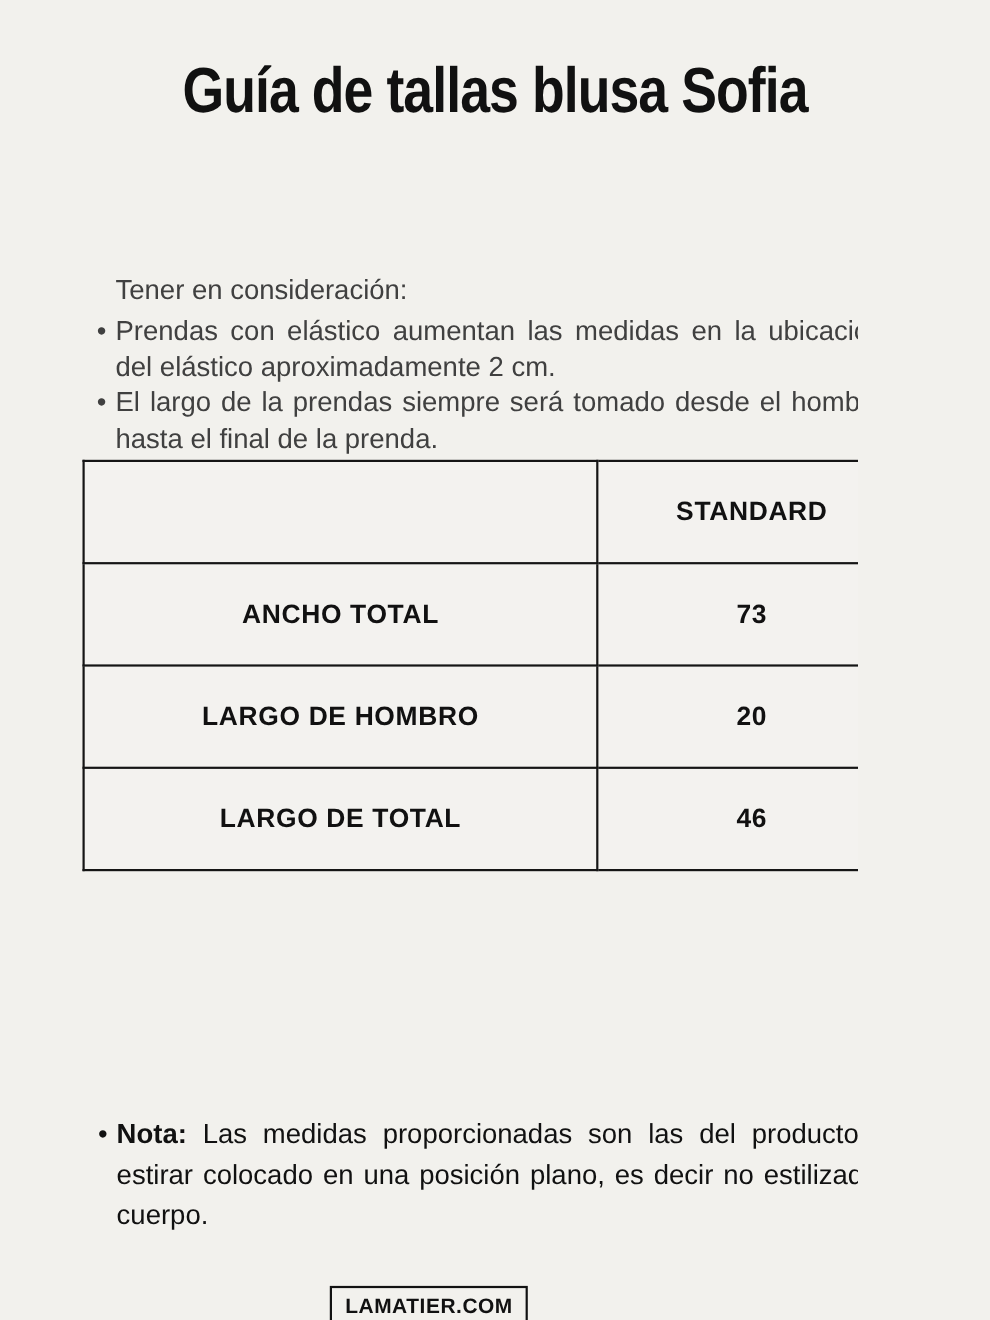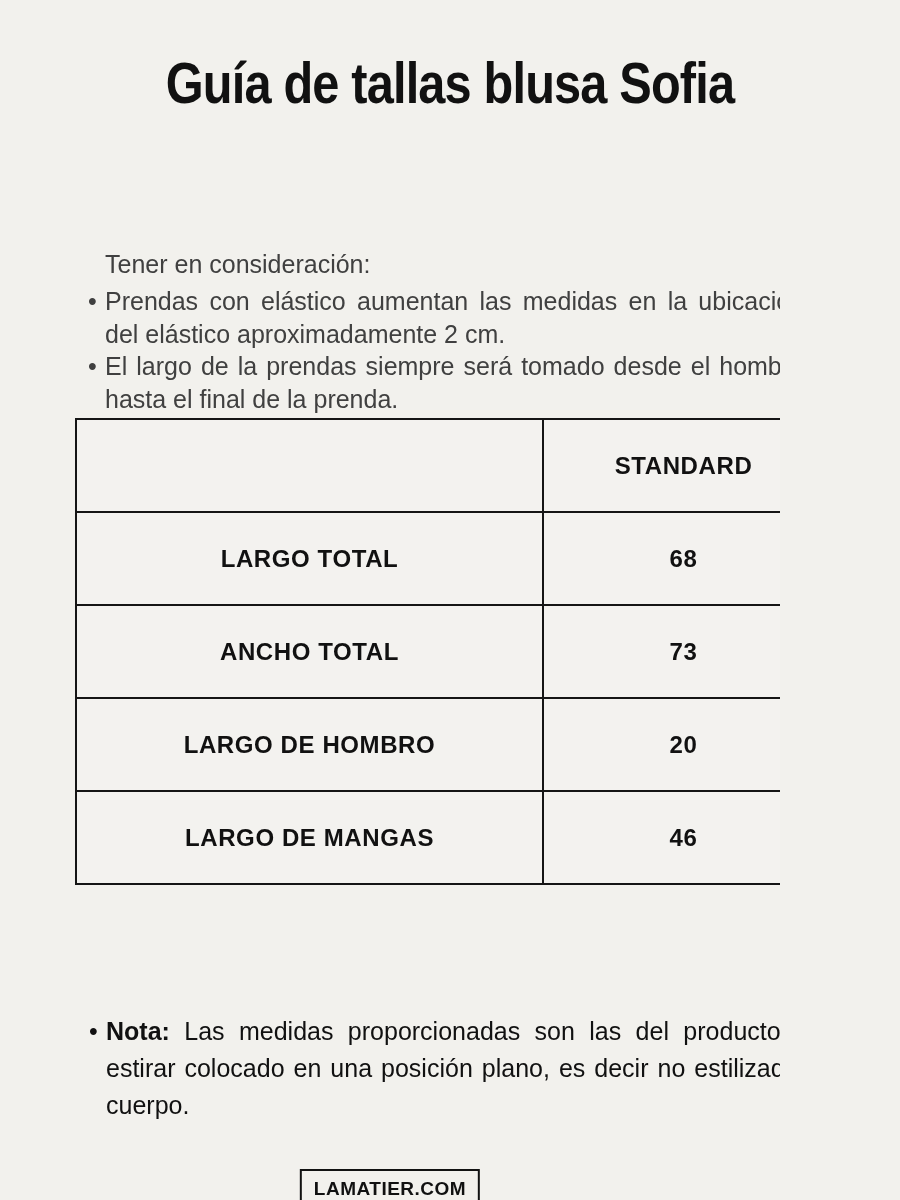--- a/index.html
+++ b/index.html
@@ -130,33 +130,29 @@
     </div>
   </section>
 
   <table class="size-table">
     <tbody>
         <tr>
       <th class="col-label"></th>
       <th class="col-value">STANDARD</th>
     </tr>
     <tr>
-      <td>LARGO TOTAL</td>
-      <td>68</td>
-    </tr>
-    <tr>
       <td>ANCHO TOTAL</td>
       <td>73</td>
     </tr>
     <tr>
       <td>LARGO DE HOMBRO</td>
       <td>20</td>
     </tr>
     <tr>
-      <td>LARGO DE MANGAS</td>
+      <td>LARGO DE TOTAL</td>
       <td>46</td>
     </tr>
   </tbody>
     </table>
 
   <section class="note">
     <span class="bullet">•</span>
     <span class="note-label">Nota:</span>
     <span>Las medidas proporcionadas son las del producto sin estirar colocado en una posición plano, es decir no estilizado al cuerpo.</span>
   </section>

